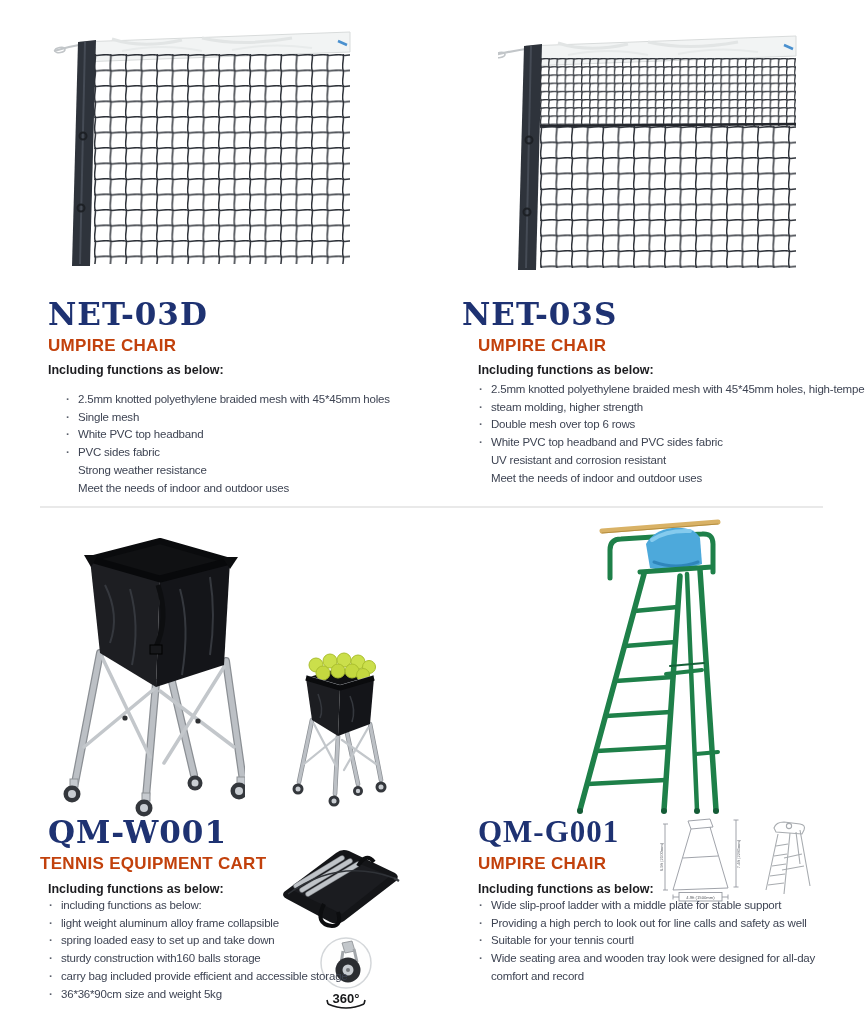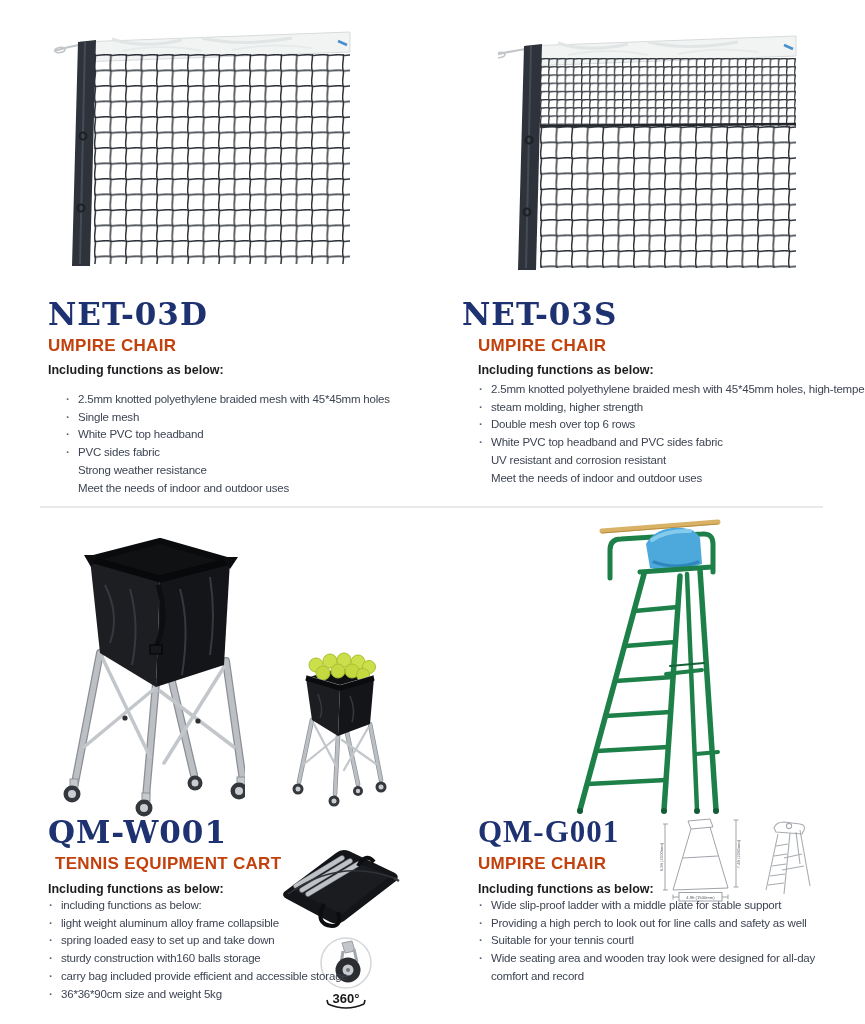--- a/index.html
+++ b/index.html
@@ -241,21 +241,21 @@
       <circle cx="30" cy="34" r="12.5" fill="#2b2d31"></circle>
       <circle cx="30" cy="34" r="5.5" fill="#c8ccd1"></circle>
       <circle cx="30" cy="34" r="2" fill="#74787c"></circle>
       <path d="M10,68 Q28,76 46,68" fill="none" stroke="#17181a" stroke-width="1.6"></path>
       <path d="M10,68 l-1,-4 M46,68 l1,-4" stroke="#17181a" stroke-width="1.6"></path>
       <text x="28" y="67" text-anchor="middle" font-size="13" font-weight="bold" fill="#17181a" font-family="Liberation Sans, sans-serif">360°</text>
     </svg>
   </div>
 
   <h2 class="model" style="left:48px; top:816px;">QM-W001</h2>
-  <h3 class="subtitle" style="left:55px; top:855px;">TENNIS EQUIPMENT CART</h3>
+  <h3 class="subtitle" style="left:40px; top:855px;">TENNIS EQUIPMENT CART</h3>
   <p class="func-heading" style="left:48px; top:882px;">Including functions as below:</p>
   <ul class="features" style="left:48px; top:897px; width:230px;">
 
   <li><span>including functions as below:</span></li>
       <li><span>light weight aluminum alloy frame collapsible</span></li>
       <li><span>spring loaded easy to set up and take down</span></li>
       <li><span>sturdy construction with160 balls storage</span></li>
       <li><span>carry bag included provide efficient and accessible storage</span></li>
       <li><span>36*36*90cm size and weight 5kg</span></li>
     </ul>

